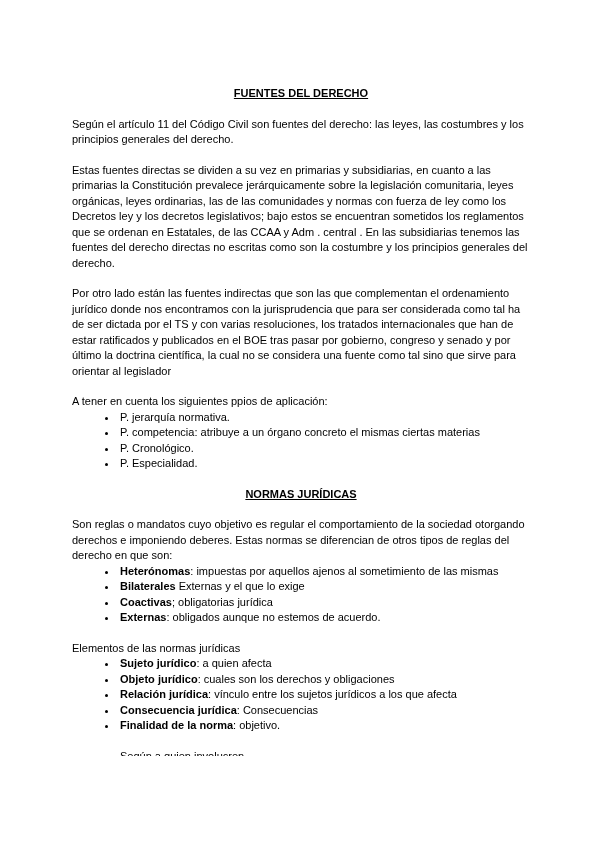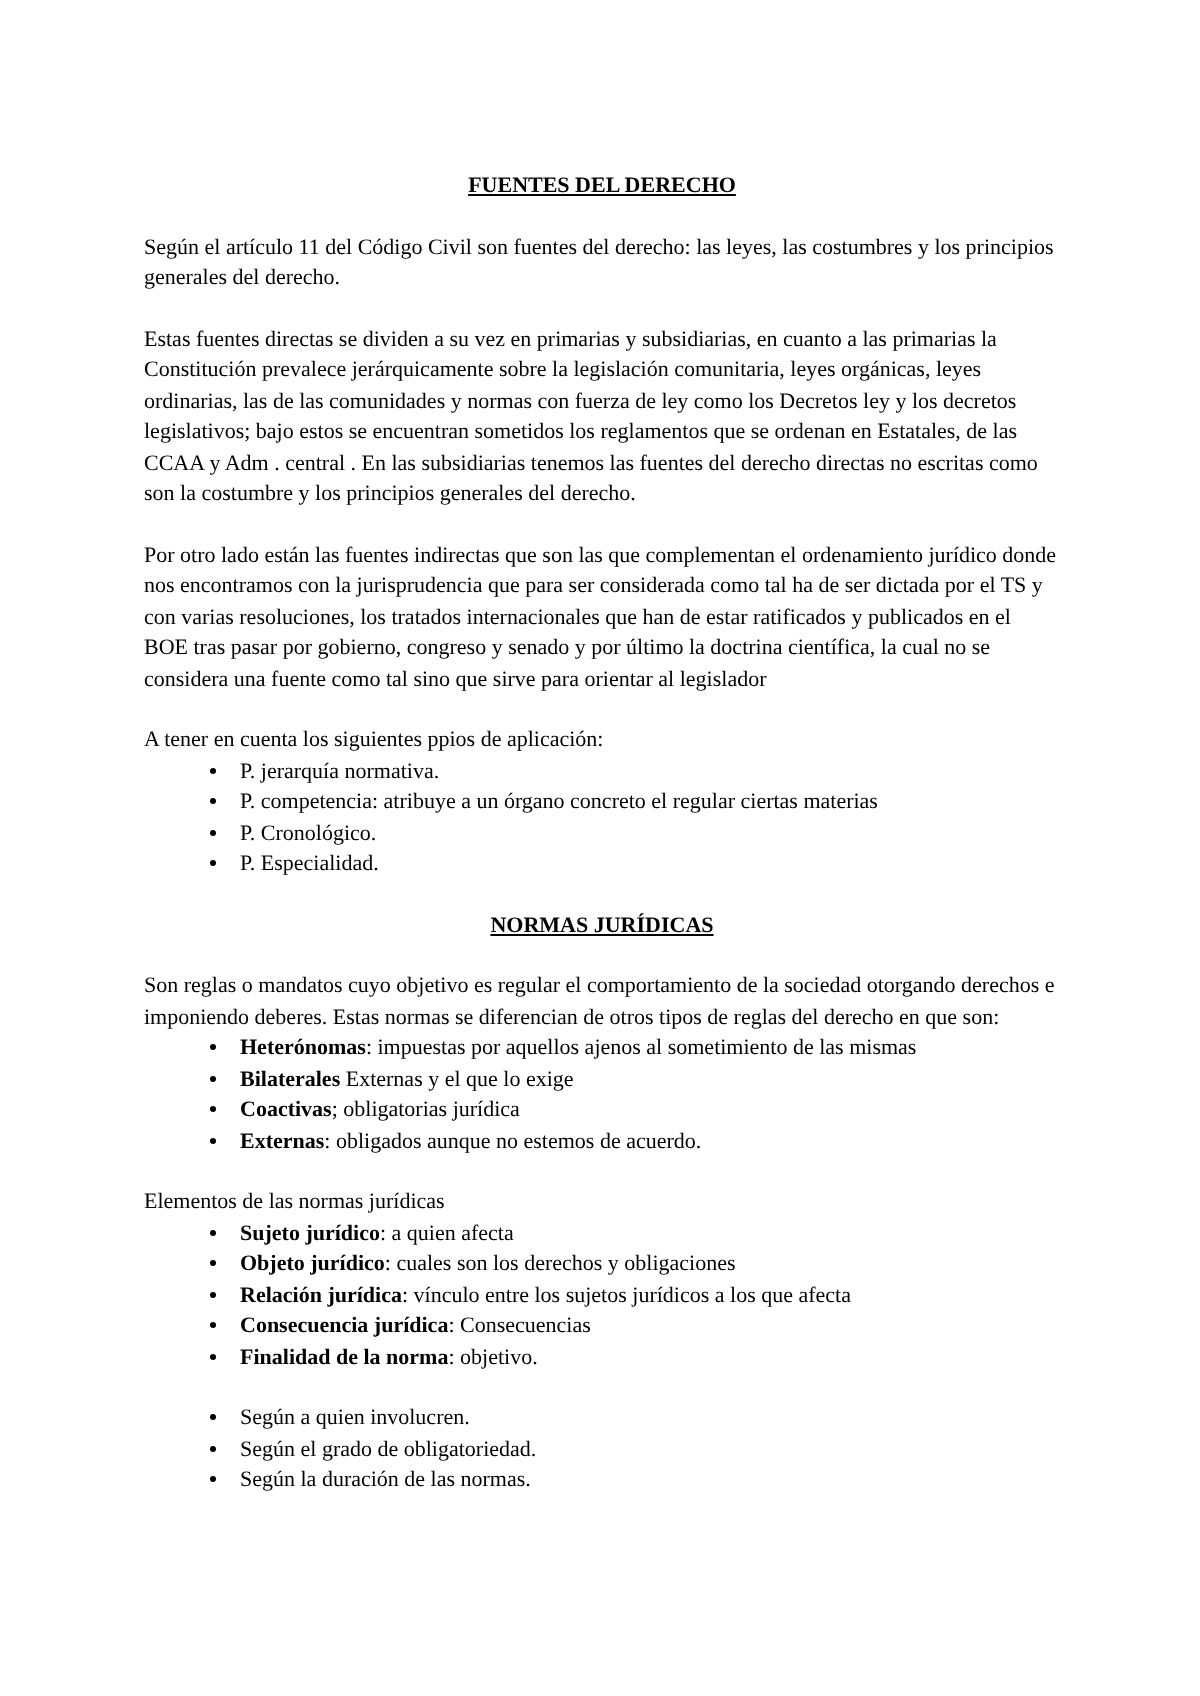--- a/index.html
+++ b/index.html
@@ -2,21 +2,21 @@
 <html><head>
 <meta charset="utf-8">
 <style>
   * { box-sizing: border-box; }
   html, body { margin: 0; padding: 0; background: #ffffff; }
   .page {
     width: 600px;
     height: 756px;
     background: #ffffff;
     padding: 86px 70px 30px 72px;
-    font-family: Liberation Serif, serif;
+    font-family: Liberation Sans, sans-serif;
     font-size: 11px;
     line-height: 15.5px;
     color: #000000;
     overflow: hidden;
   }
   .heading {
     font-size: 11px;
     font-weight: bold;
     text-decoration: underline;
     text-align: center;
@@ -46,21 +46,21 @@
 
   <p>Según el artículo 11 del Código Civil son fuentes del derecho: las leyes, las costumbres y los principios generales del derecho.</p>
 
   <p>Estas fuentes directas se dividen a su vez en primarias y subsidiarias, en cuanto a las primarias la Constitución prevalece jerárquicamente sobre la legislación comunitaria, leyes orgánicas, leyes ordinarias, las de las comunidades y normas con fuerza de ley como los Decretos ley y los decretos legislativos; bajo estos se encuentran sometidos los reglamentos que se ordenan en Estatales, de las CCAA y Adm . central . En las subsidiarias tenemos las fuentes del derecho directas no escritas como son la costumbre y los principios generales del derecho.</p>
 
   <p>Por otro lado están las fuentes indirectas que son las que complementan el ordenamiento jurídico donde nos encontramos con la jurisprudencia que para ser considerada como tal ha de ser dictada por el TS y con varias resoluciones, los tratados internacionales que han de estar ratificados y publicados en el BOE tras pasar por gobierno, congreso y senado y por último la doctrina científica, la cual no se considera una fuente como tal sino que sirve para orientar al legislador</p>
 
   <p class="tight">A tener en cuenta los siguientes ppios de aplicación:</p>
   <ul>
     <li>P. jerarquía normativa.</li>
-    <li>P. competencia: atribuye a un órgano concreto el regular ciertas materias</li>
+    <li>P. competencia: atribuye a un órgano concreto el mismas ciertas materias</li>
     <li>P. Cronológico.</li>
     <li>P. Especialidad.</li>
   </ul>
 
   <h1 class="heading">NORMAS JURÍDICAS</h1>
 
   <p class="tight">Son reglas o mandatos cuyo objetivo es regular el comportamiento de la sociedad otorgando derechos e imponiendo deberes. Estas normas se diferencian de otros tipos de reglas del derecho en que son:</p>
   <ul>
     <li><span class="bold">Heterónomas</span><span>: impuestas por aquellos ajenos al sometimiento de las mismas</span></li>
     <li><span class="bold">Bilaterales</span><span> Externas y el que lo exige</span></li>

